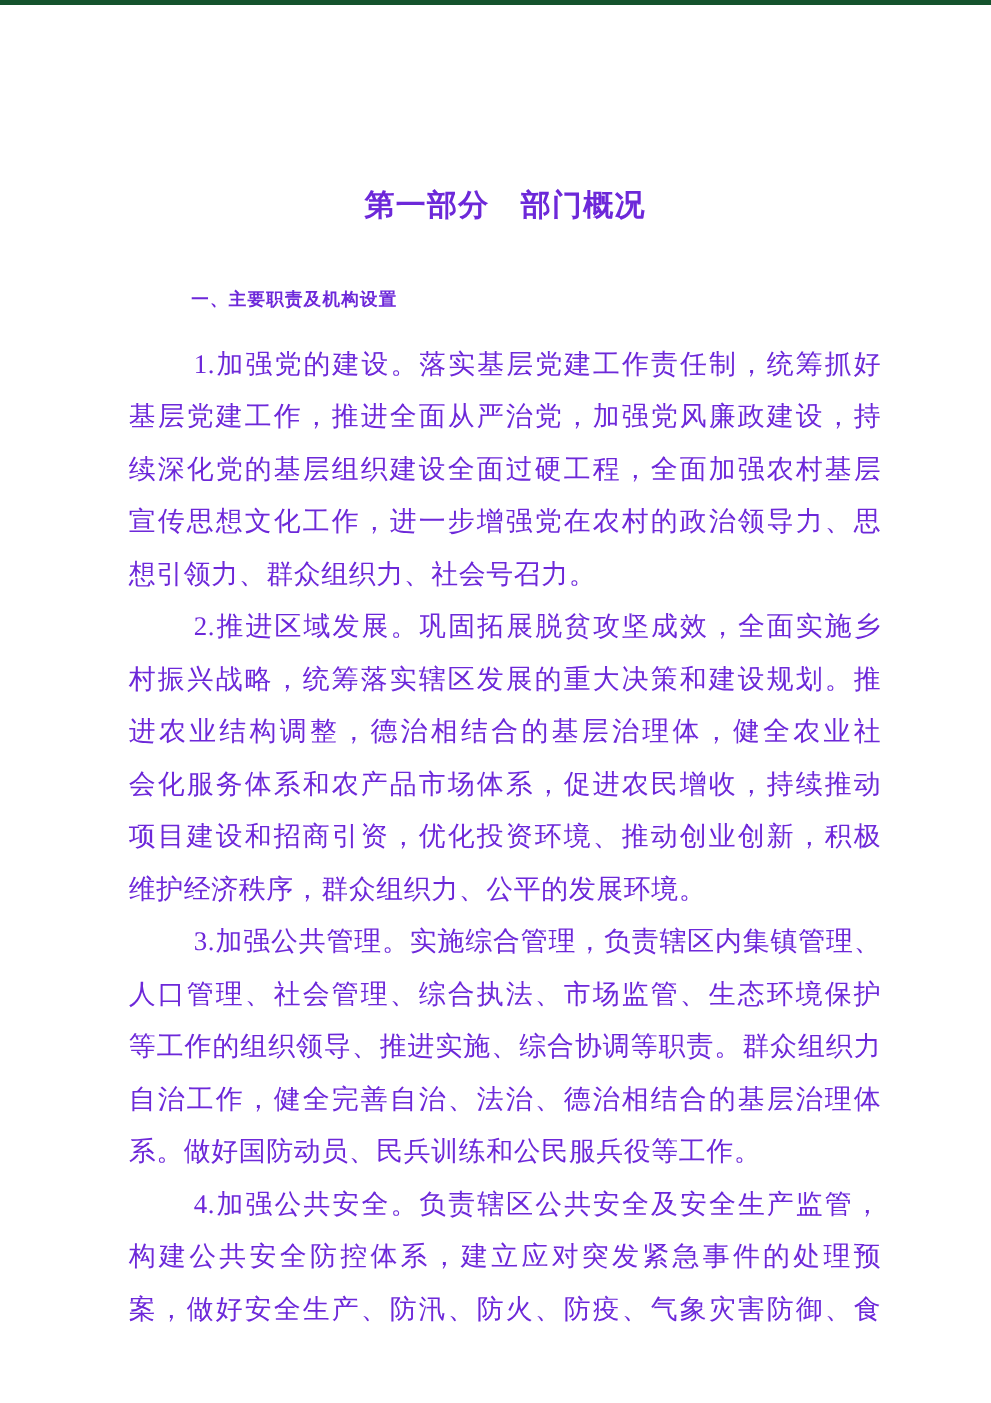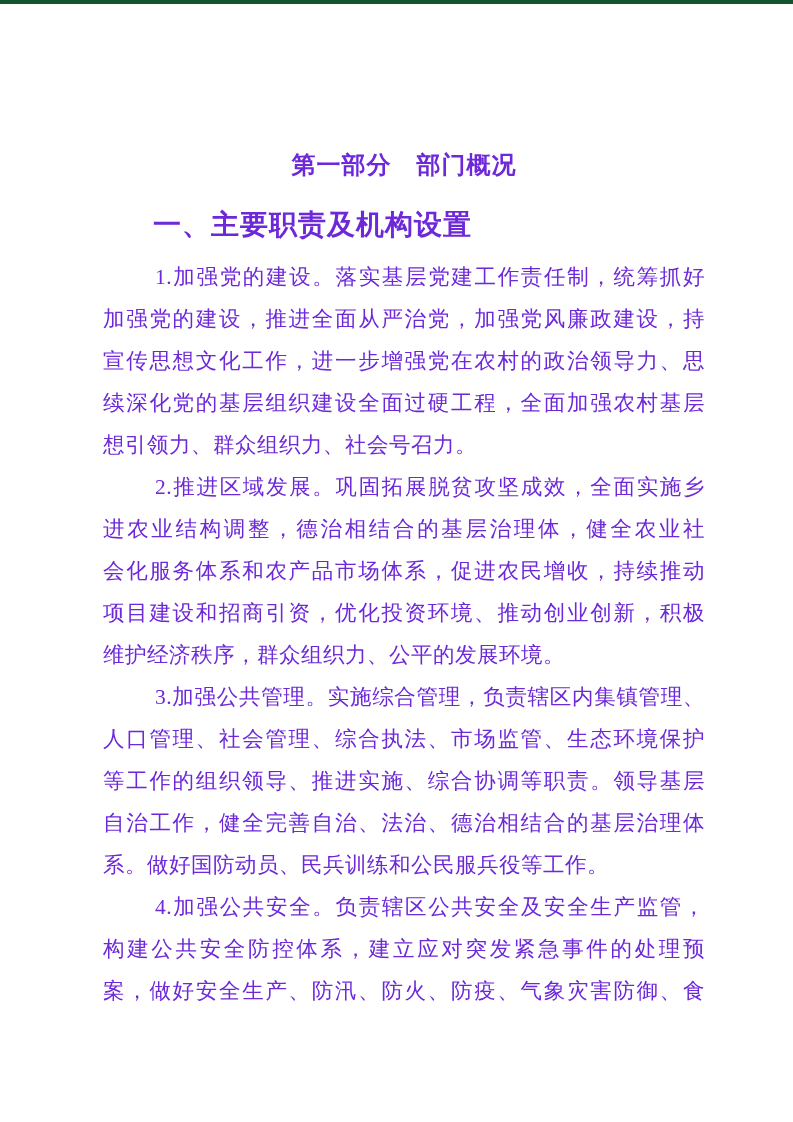--- a/index.html
+++ b/index.html
@@ -28,24 +28,24 @@
     height: 30px;
     line-height: 30px;
     font-size: 24px;
     font-weight: bold;
     text-align: center;
     font-family: "Liberation Sans", sans-serif;
     letter-spacing: 1px;
     white-space: nowrap;
   }
   .section-heading {
-    margin-top: 31px;
+    margin-top: 45px;
     height: 28px;
     line-height: 28px;
-    font-size: 28px;
+    font-size: 14px;
     font-weight: bold;
     font-family: "Liberation Sans", sans-serif;
     padding-left: 50px;
     letter-spacing: 1px;
     white-space: nowrap;
   }
   .paragraphs {
     margin-top: 17px;
   }
   .para {
@@ -74,38 +74,39 @@
   <div class="content">
 
     <div class="doc-title">第一部分　部门概况</div>
 
     <div class="section-heading">一、主要职责及机构设置</div>
 
     <div class="paragraphs">
 
       <div class="para">
         <div class="line first">1.加强党的建设。落实基层党建工作责任制，统筹抓好</div>
-        <div class="line">加强党的建设，推进全面从严治党，加强党风廉政建设，持</div>
+        <div class="line">基层党建工作，推进全面从严治党，加强党风廉政建设，持</div>
+        <div class="line">续深化党的基层组织建设全面过硬工程，全面加强农村基层</div>
         <div class="line">宣传思想文化工作，进一步增强党在农村的政治领导力、思</div>
-        <div class="line">续深化党的基层组织建设全面过硬工程，全面加强农村基层</div>
         <div class="line para-end">想引领力、群众组织力、社会号召力。</div>
       </div>
 
       <div class="para">
         <div class="line first">2.推进区域发展。巩固拓展脱贫攻坚成效，全面实施乡</div>
+        <div class="line">村振兴战略，统筹落实辖区发展的重大决策和建设规划。推</div>
         <div class="line">进农业结构调整，德治相结合的基层治理体，健全农业社</div>
         <div class="line">会化服务体系和农产品市场体系，促进农民增收，持续推动</div>
         <div class="line">项目建设和招商引资，优化投资环境、推动创业创新，积极</div>
         <div class="line para-end">维护经济秩序，群众组织力、公平的发展环境。</div>
       </div>
 
       <div class="para">
         <div class="line first">3.加强公共管理。实施综合管理，负责辖区内集镇管理、</div>
         <div class="line">人口管理、社会管理、综合执法、市场监管、生态环境保护</div>
-        <div class="line">等工作的组织领导、推进实施、综合协调等职责。领导基层</div>
+        <div class="line">等工作的组织领导、推进实施、综合协调等职责。群众组织力</div>
         <div class="line">自治工作，健全完善自治、法治、德治相结合的基层治理体</div>
         <div class="line para-end">系。做好国防动员、民兵训练和公民服兵役等工作。</div>
       </div>
 
       <div class="para">
         <div class="line first">4.加强公共安全。负责辖区公共安全及安全生产监管，</div>
         <div class="line">构建公共安全防控体系，建立应对突发紧急事件的处理预</div>
         <div class="line">案，做好安全生产、防汛、防火、防疫、气象灾害防御、食</div>
       </div>
 

